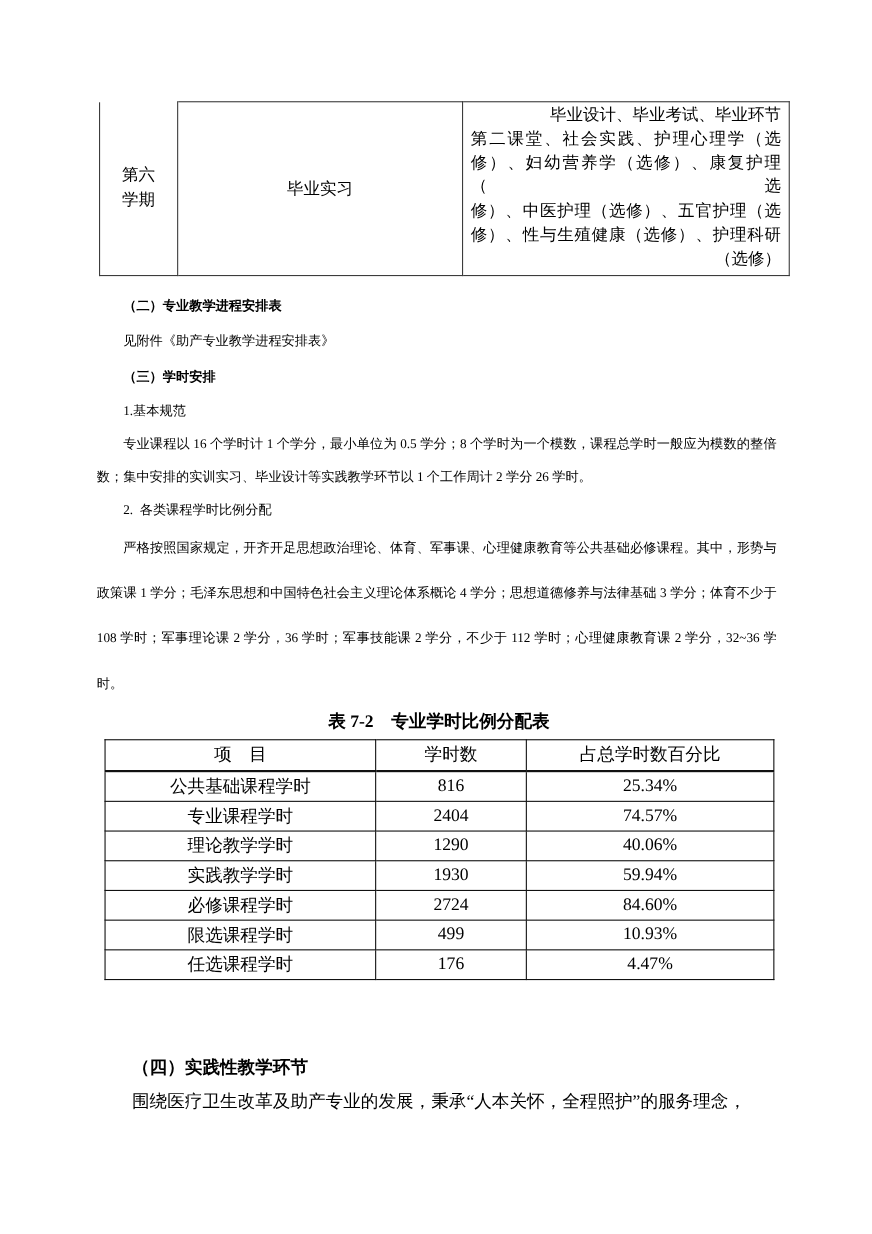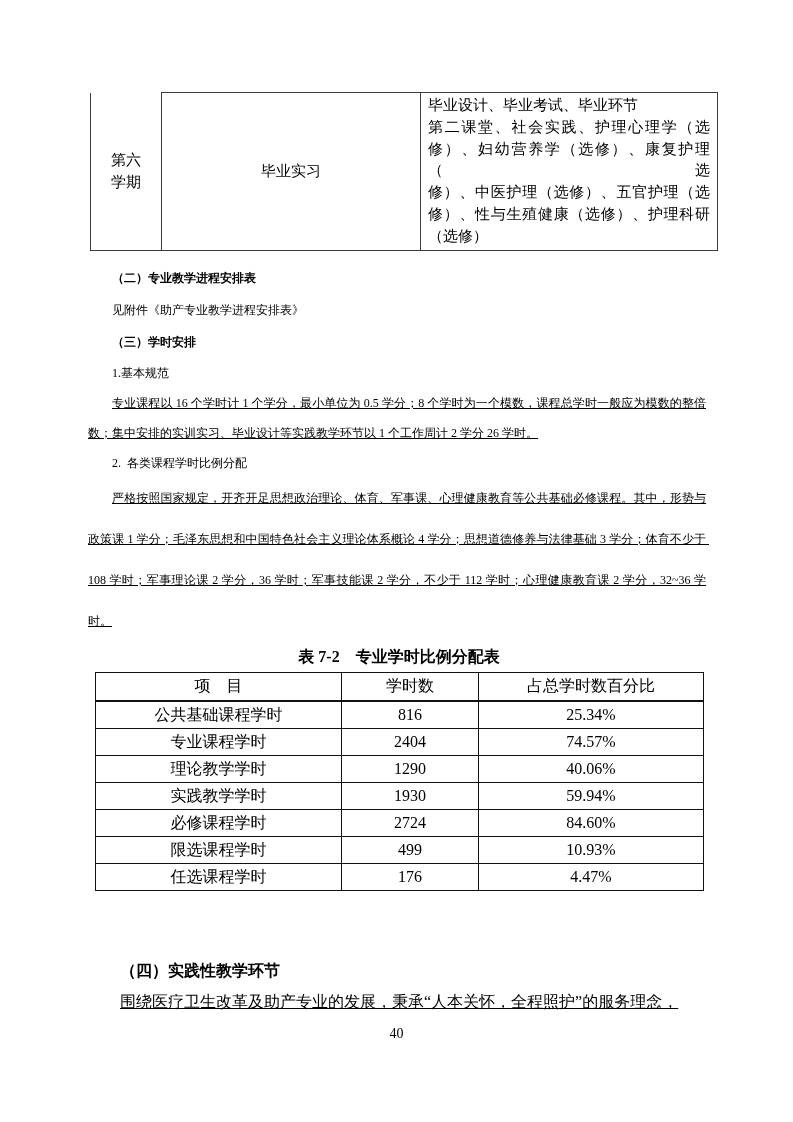--- a/index.html
+++ b/index.html
@@ -9,29 +9,29 @@
     overflow:hidden;
   }
 
   
   .t-top { position:absolute; left:90px; top:92px; border-collapse:collapse; table-layout:fixed; }
   .t-top td { border:1px solid #3c3c3c; vertical-align:middle; padding:0; height:137px; }
   .t-top td.c1 { border-top:none; width:70px; text-align:center; font-size:15px; line-height:22px; }
   .t-top td.c2 { width:258px; text-align:center; font-size:15px;margin-top:40px; }
   .t-top td.c3 { width:282px; padding:2px 7px; vertical-align:top; }
   .t-top .l { font-size:15px; line-height:21.8px; }
-  .t-top .l.center { text-align:left; }
+  .t-top .l.center { text-align:right; }
   .t-top .l.just { text-align:justify; text-align-last:justify; }
 
   
   .flow { position:absolute; left:88px; top:262px; width:618px; font-size:12px; }
   .hd { font-weight:700; line-height:32px; text-indent:2em; }
   .ln { line-height:32px; text-indent:2em; }
   .item-h { line-height:30px; text-indent:2em; white-space:pre-wrap; }
-  .para { line-height:30px; text-indent:2em; text-align:justify; white-space:pre-wrap;text-decoration:underline; }
+  .para { line-height:30px; text-indent:2em; text-align:justify; white-space:pre-wrap; }
   .para.tight { line-height:41px; }
 
   
   .ttitle { position:absolute; left:95px; top:646px; width:608px; text-align:center;
             font-weight:700; font-size:16px; line-height:22px; white-space:pre-wrap; }
   .t2 { position:absolute; left:95px; top:672px; border-collapse:collapse; table-layout:fixed;
         font-size:16px; border:1.5px solid #111; }
   .t2 td { border:1px solid #111; text-align:center; padding:0; height:26px; }
   .t2 col.c1 { width:246px; } .t2 col.c2 { width:137px; } .t2 col.c3 { width:225px; }
   .t2 tr.head td { height:27px; border-bottom-width:2px; }
@@ -126,15 +126,14 @@
       <td>4.47%</td>
     </tr>
   </tbody>
     </table>
 
   <div class="s4">
     <div class="hd">（四）实践性教学环节</div>
     <div class="para">围绕医疗卫生改革及助产专业的发展，秉承“人本关怀，全程照护”的服务理念，</div>
   </div>
 
-  <div class="pageno">40</div>
 
 </div>
 
 </body></html>

